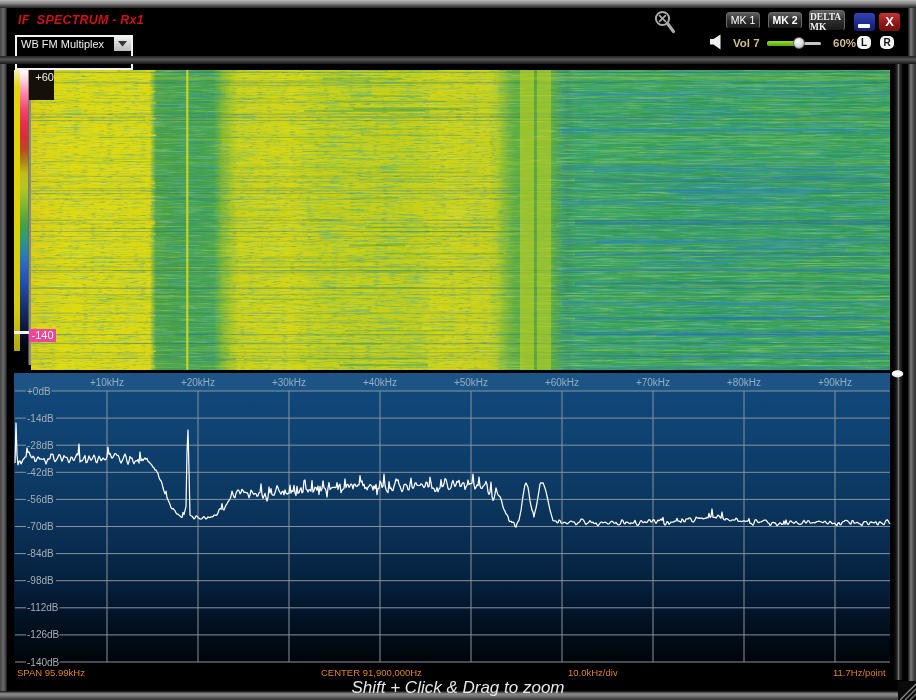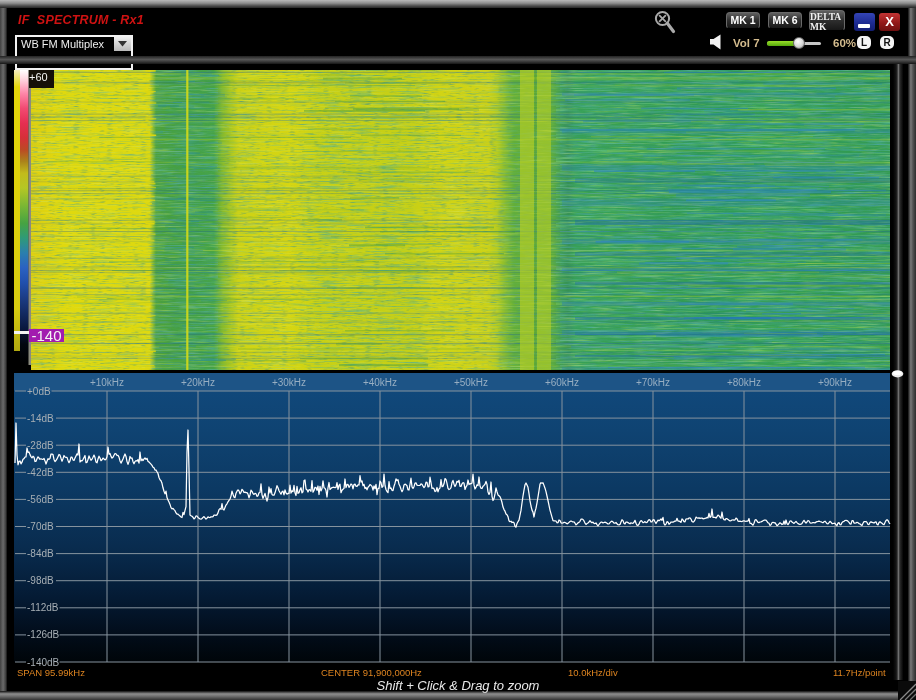--- a/index.html
+++ b/index.html
@@ -28,22 +28,22 @@
     </svg>
 </div>
 
 <svg class="abs" style="left:652px;top:8px;" width="24" height="26">
   <circle cx="10.5" cy="10.5" r="6.6" fill="none" stroke="#a9a9a9" stroke-width="2"></circle>
   <line x1="7.1" y1="7.1" x2="13.9" y2="13.9" stroke="#a9a9a9" stroke-width="1.8"></line>
   <line x1="13.9" y1="7.1" x2="7.1" y2="13.9" stroke="#a9a9a9" stroke-width="1.8"></line>
   <line x1="15.3" y1="15.3" x2="21.5" y2="23.5" stroke="#a9a9a9" stroke-width="3.2" stroke-linecap="round"></line>
 </svg>
 
-<div class="abs" style="left:726px;top:12px;width:34px;height:17px;border-radius:4px;background:linear-gradient(#606060,#2e2e2e 50%,#181818);border:1px solid #6a6a6a;border-bottom-color:#000;color:#fff;font-size:10.5px;font-weight:bold;text-align:center;line-height:15px;">MK 1</div>
-<div class="abs" style="left:768px;top:12px;width:34px;height:17px;border-radius:4px;background:linear-gradient(#606060,#2e2e2e 50%,#181818);border:1px solid #6a6a6a;border-bottom-color:#000;color:#fff;font-size:10.5px;font-weight:bold;text-align:center;line-height:15px;">MK 6</div>
+<div class="abs" style="left:726px;top:12px;width:34px;height:17px;border-radius:4px;background:linear-gradient(#606060,#2e2e2e 50%,#181818);border:1px solid #6a6a6a;border-bottom-color:#000;color:#fff;font-size:10.5px;font-weight:normal;text-align:center;line-height:15px;">MK 1</div>
+<div class="abs" style="left:768px;top:12px;width:34px;height:17px;border-radius:4px;background:linear-gradient(#606060,#2e2e2e 50%,#181818);border:1px solid #6a6a6a;border-bottom-color:#000;color:#fff;font-size:10.5px;font-weight:bold;text-align:center;line-height:15px;">MK 2</div>
 <div class="abs" style="left:809px;top:10px;width:36px;height:21px;border-radius:4px;background:linear-gradient(#606060,#2e2e2e 50%,#181818);border:1px solid #6a6a6a;border-bottom-color:#000;color:#efefef;font-size:9.5px;font-weight:bold;text-align:left;line-height:10px;padding-top:1px;font-family:Liberation Serif, serif;">DELTA<br>MK</div>
 <div class="abs" style="left:854px;top:13px;width:21px;height:18px;border-radius:3px;background:linear-gradient(#3444b6,#1d2b92 55%,#121d72);">
   <div class="abs" style="left:4px;top:11px;width:12px;height:3.5px;background:#fff;border-radius:1px;"></div>
 </div>
 <div class="abs" style="left:879px;top:13px;width:21px;height:18px;border-radius:3px;background:linear-gradient(#c23434,#931818 55%,#6e0f0f);color:#fff;font-weight:bold;font-size:13px;text-align:center;line-height:17px;">X</div>
 
 <svg class="abs" style="left:710px;top:34px;" width="11" height="16">
   <polygon points="0,5 3.5,5 10.5,0.5 10.5,15.5 3.5,10.5 0,10.5" fill="#f2f2f2"></polygon>
 </svg>
 <div class="abs" style="left:733px;top:37px;font-size:11.5px;font-weight:bold;"><span style="color:#d4bc8e;">Vol 7</span></div>
@@ -497,23 +497,23 @@
 <rect x="151" y="254.8" width="24" height="1" fill="rgb(38,140,160)" opacity="0.28"></rect>
 <rect x="169" y="4.8" width="19" height="1" fill="rgb(38,140,160)" opacity="0.43"></rect>
 <rect x="156" y="23.8" width="38" height="1" fill="rgb(38,140,160)" opacity="0.42"></rect>
 <rect x="152" y="37.7" width="32" height="1" fill="rgb(38,140,160)" opacity="0.37"></rect>
 <rect x="155" y="263.1" width="37" height="1" fill="rgb(38,140,160)" opacity="0.44"></rect>
 <rect x="155.2" y="0" width="2.2" height="300" fill="#ccd81c" opacity="0.95"></rect>
 <rect x="489.0" y="0" width="14" height="300" fill="#bdd122" opacity="0.62"></rect>
 <rect x="506.0" y="0" width="14" height="300" fill="#bad024" opacity="0.58"></rect>
 <rect x="503.6" y="0" width="1.8" height="300" fill="#5aa032" opacity="0.5"></rect>
 </svg>
-<div class="abs" style="left:29px;top:70px;width:25px;height:18px;background:#151008;color:#f4f4f4;font-size:11px;line-height:14px;text-align:left;">+60</div>
+<div class="abs" style="left:29px;top:70px;width:25px;height:30px;background:#151008;color:#f4f4f4;font-size:11px;line-height:14px;text-align:right;">+60</div>
 <div class="abs" style="left:13.5px;top:331px;width:17.5px;height:2.5px;background:#f2f2f2;"></div>
-<div class="abs" style="left:29px;top:329px;width:35px;height:13px;background:#a21caf;color:#f4f4f4;font-size:15px;line-height:13px;text-align:center;">-140</div>
+<div class="abs" style="left:29px;top:329px;width:27px;height:13px;background:#ec4899;color:#f4f4f4;font-size:11px;line-height:13px;text-align:center;">-140</div>
 
 <div class="abs" style="left:14px;top:373px;width:876px;height:289px;background:linear-gradient(#114a7e,#0f4372 20%,#0c3963 40%,#092c4f 60%,#041a33 78%,#020d1b 90%,#000509);"></div>
 <div class="abs" style="left:14px;top:373px;width:876px;height:18px;background:#1d5486;"></div>
 <svg class="abs" style="left:0;top:0;" width="916" height="700">
 <line x1="107.0" y1="391" x2="107.0" y2="662" stroke="#86939e" stroke-width="1"></line>
 <line x1="198.0" y1="391" x2="198.0" y2="662" stroke="#86939e" stroke-width="1"></line>
 <line x1="289.0" y1="391" x2="289.0" y2="662" stroke="#86939e" stroke-width="1"></line>
 <line x1="380.0" y1="391" x2="380.0" y2="662" stroke="#86939e" stroke-width="1"></line>
 <line x1="471.0" y1="391" x2="471.0" y2="662" stroke="#86939e" stroke-width="1"></line>
 <line x1="562.0" y1="391" x2="562.0" y2="662" stroke="#86939e" stroke-width="1"></line>
@@ -568,13 +568,13 @@
 <div class="abs" style="left:892.5px;top:64px;width:11px;height:616px;background:linear-gradient(to right,#000,#161616 30%,#4e4e4e 45%,#6e6e6e 50%,#2c2c2c 62%,#000 95%);"></div>
 <svg class="abs" style="left:891px;top:369px;" width="14" height="10">
   <ellipse cx="6.5" cy="4.8" rx="5.8" ry="3.6" fill="#ececec"></ellipse>
   <ellipse cx="6.5" cy="3.9" rx="4.4" ry="2.2" fill="#fff"></ellipse>
 </svg>
 
 <div class="abs" style="left:17px;top:667px;font-size:9.5px;color:#de8420;">SPAN 95.99kHz</div>
 <div class="abs" style="left:299px;top:667px;font-size:9.5px;color:#de8420;margin-left:22px;">CENTER 91,900,000Hz</div>
 <div class="abs" style="left:568px;top:667px;font-size:9.5px;color:#de8420;">10.0kHz/div</div>
 <div class="abs" style="left:833px;top:667px;font-size:9.5px;color:#de8420;">11.7Hz/point</div>
-<div class="abs" style="left:0;top:678px;width:916px;text-align:center;font-size:13px;font-style:italic;color:#e8e8e8;">Shift + Click &amp; Drag to zoom</div>
+<div class="abs" style="left:0;top:678px;width:916px;text-align:center;font-size:17px;font-style:italic;color:#e8e8e8;">Shift + Click &amp; Drag to zoom</div>
 
 </body></html>

